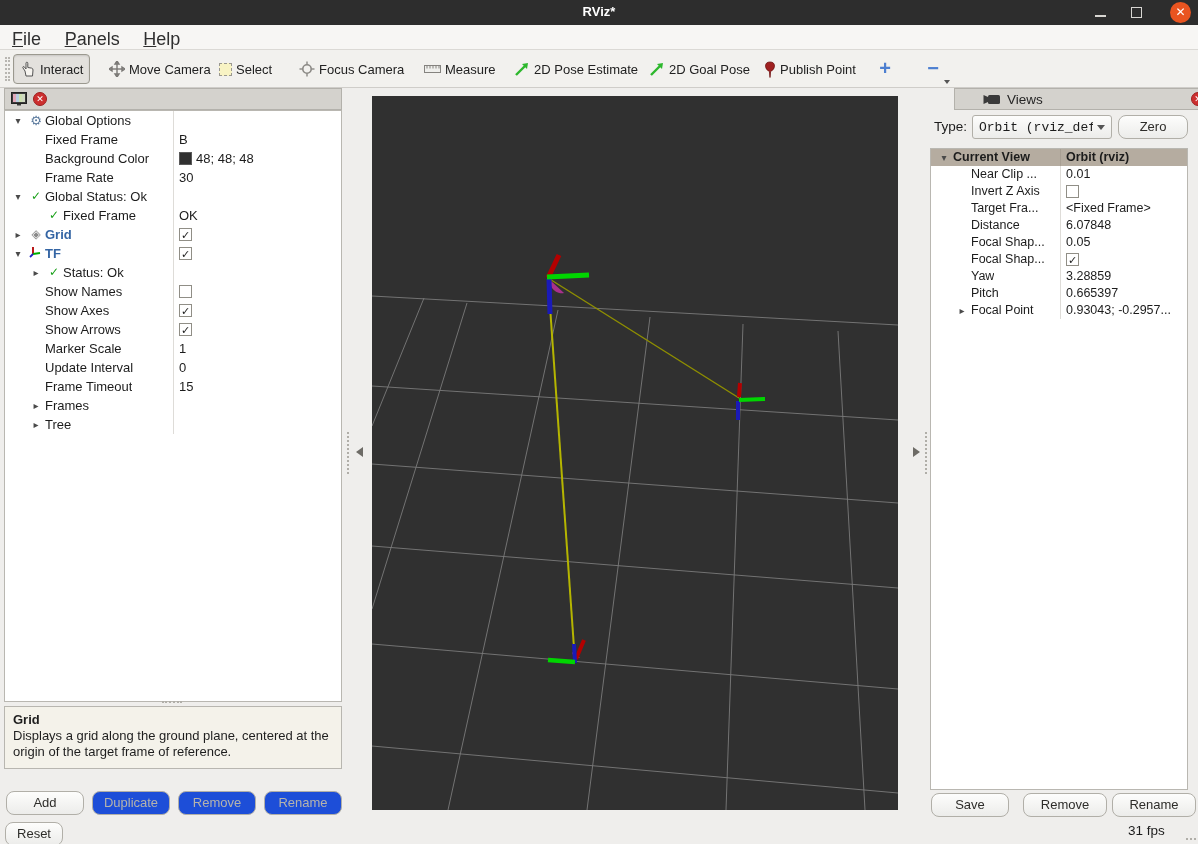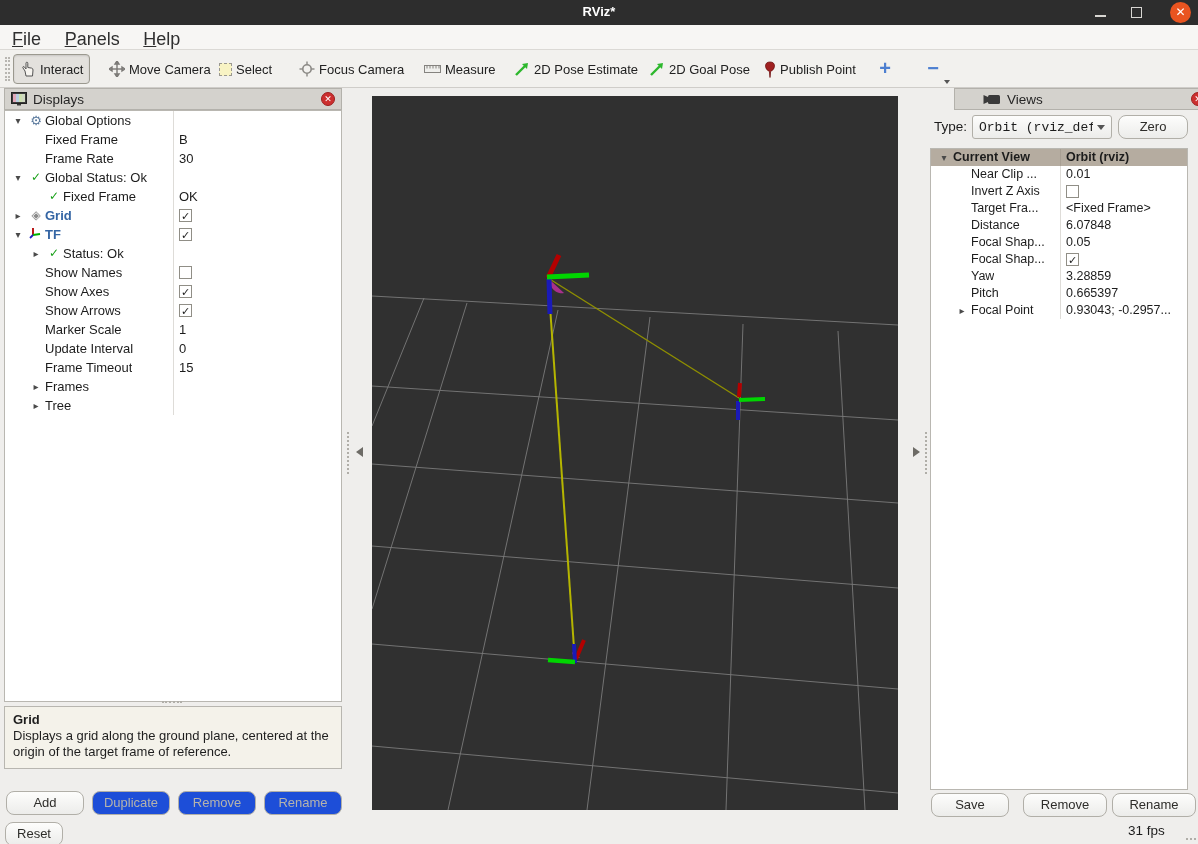--- a/index.html
+++ b/index.html
@@ -181,41 +181,51 @@
 
   <div class="phead" style="left:4px; top:88px; width:338px;">
     <svg width="16" height="14" viewBox="0 0 16 14">
         <rect x="0.5" y="0.5" width="15" height="11" fill="#3a3a3a" stroke="#222"></rect>
         <rect x="2" y="2" width="12" height="8" fill="#cfd8c2"></rect>
         <rect x="2" y="2" width="3" height="8" fill="#e0a8b8"></rect>
         <rect x="5" y="2" width="3" height="8" fill="#b8cfe0"></rect>
         <rect x="8" y="2" width="3" height="8" fill="#cde0b0"></rect>
         <rect x="6" y="12" width="4" height="1.5" fill="#3a3a3a"></rect>
       </svg>
-    <span class="ptitle">Displays</span>
     <span class="pclose">✕</span>
   </div>
 
   <div class="tree dtree" style="left:4px; top:110px; width:338px; height:592px;">
     <div class="r">
       <div class="n">
           <span class="e">▾</span>
           <span class="i gear">⚙</span>
           <span class="lb">Global Options</span>
         </div>
       <div class="v"></div>
     </div>
     <div class="r">
       <div class="n">
           <span class="e"></span>
           <span class="i"></span>
           <span class="lb">Fixed Frame</span>
         </div>
       <div class="v">
           <span>B</span>
+        </div>
+    </div>
+    <div class="r">
+      <div class="n">
+          <span class="e"></span>
+          <span class="i"></span>
+          <span class="lb">Background Color</span>
+        </div>
+      <div class="v">
+          <span class="sw"></span>
+          <span>48; 48; 48</span>
         </div>
     </div>
     <div class="r">
       <div class="n">
           <span class="e"></span>
           <span class="i"></span>
           <span class="lb">Frame Rate</span>
         </div>
       <div class="v">
           <span>30</span>

